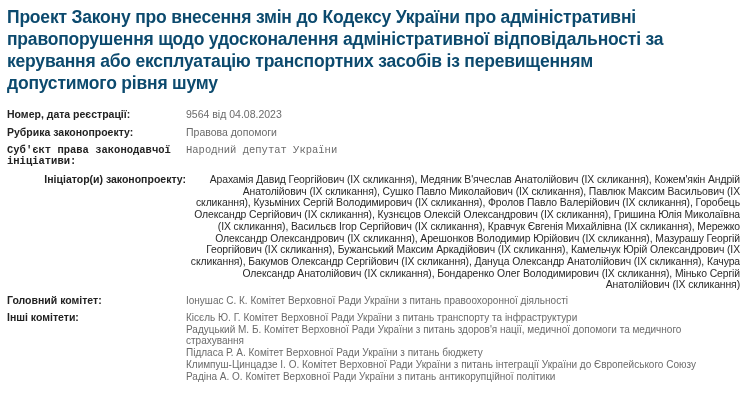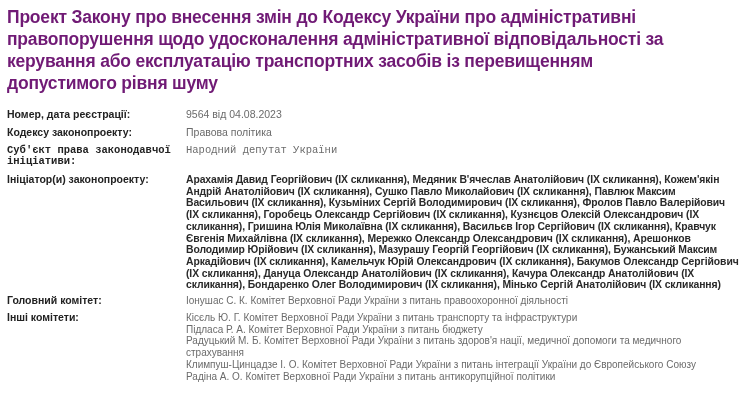--- a/index.html
+++ b/index.html
@@ -5,78 +5,78 @@
   html, body { margin: 0; padding: 0; background: #ffffff; }
   body {
     width: 740px; height: 401px; overflow: hidden;
     font-family: "Liberation Sans", "DejaVu Sans", sans-serif;
     color: #222222;
   }
   .page { position: relative; padding: 6px 0 0 7px; }
   .title {
     font-family: "Liberation Sans", sans-serif;
     font-size: 17.5px; font-weight: bold; line-height: 22px;
-    color: #701a75; margin: 0; width: 680px;
+    color: #0c4a6e; margin: 0; width: 680px;
     letter-spacing: -0.2px;
   }
   .rows { margin-top: 15px; }
   .row { display: flex; align-items: flex-start; }
   .label {
     width: 179px; flex: 0 0 179px;
     font-size: 10.5px; font-weight: bold; color: #222;
     line-height: 11px;
   }
   .value {
     flex: 1; font-size: 10.5px; color: #6b6b6b; line-height: 11.7px;
     padding-right: 0;
   }
   .r-number { height: 18px; }
   .r-session { height: 18px; }
   .r-rubric { height: 18px; }
   .r-subject { height: 29px; font-family: Liberation Mono, monospace; }
-  .r-init { height: 121px; }
+  .r-init { height: 121px; text-align: right; }
   .r-init .value {
-    color: #2a2a2a; font-weight: bold; font-size: 10.4px;
+    color: #2a2a2a; font-weight: normal; font-size: 10.4px;
     line-height: 11.7px; letter-spacing: -0.1px;
   }
   .r-main { height: 17px; justify-content: flex-end; }
   .committee-line { display: block; }
   .value.small { font-size: 10px; line-height: 11.7px; }
 </style>
 </head>
 <body>
 
 <div class="page">
   <h1 class="title">Проект Закону про внесення змін до Кодексу України про адміністративні правопорушення щодо удосконалення адміністративної відповідальності за керування або експлуатацію транспортних засобів із перевищенням допустимого рівня шуму</h1>
 
   <div class="rows">
     <div class="row r-number">
       <div class="label">Номер, дата реєстрації:</div>
       <div class="value">9564 від 04.08.2023</div>
     </div>
     <div class="row r-rubric">
-      <div class="label">Кодексу законопроекту:</div>
-      <div class="value">Правова політика</div>
+      <div class="label">Рубрика законопроекту:</div>
+      <div class="value">Правова допомоги</div>
     </div>
     <div class="row r-subject">
       <div class="label" style="width:150px;flex:0 0 179px;">Суб'єкт права законодавчої ініціативи:</div>
       <div class="value">Народний депутат України</div>
     </div>
     <div class="row r-init">
       <div class="label">Ініціатор(и) законопроекту:</div>
       <div class="value">Арахамія Давид Георгійович (IX скликання), Медяник В'ячеслав Анатолійович (IX скликання), Кожем'якін Андрій Анатолійович (IX скликання), Сушко Павло Миколайович (IX скликання), Павлюк Максим Васильович (IX скликання), Кузьміних Сергій Володимирович (IX скликання), Фролов Павло Валерійович (IX скликання), Горобець Олександр Сергійович (IX скликання), Кузнєцов Олексій Олександрович (IX скликання), Гришина Юлія Миколаївна (IX скликання), Васильєв Ігор Сергійович (IX скликання), Кравчук Євгенія Михайлівна (IX скликання), Мережко Олександр Олександрович (IX скликання), Арешонков Володимир Юрійович (IX скликання), Мазурашу Георгій Георгійович (IX скликання), Бужанський Максим Аркадійович (IX скликання), Камельчук Юрій Олександрович (IX скликання), Бакумов Олександр Сергійович (IX скликання), Дануца Олександр Анатолійович (IX скликання), Качура Олександр Анатолійович (IX скликання), Бондаренко Олег Володимирович (IX скликання), Мінько Сергій Анатолійович (IX скликання)</div>
     </div>
     <div class="row r-main">
       <div class="label">Головний комітет:</div>
       <div class="value small">Іонушас С. К. Комітет Верховної Ради України з питань правоохоронної діяльності</div>
     </div>
     <div class="row r-other">
       <div class="label">Інші комітети:</div>
       <div class="value small">
         <span class="committee-line">Кісєль Ю. Г. Комітет Верховної Ради України з питань транспорту та інфраструктури</span>
+        <span class="committee-line">Радуцький М. Б. Комітет Верховної Ради України з питань здоров'я нації, медичної допомоги та медичного страхування</span>
         <span class="committee-line">Підласа Р. А. Комітет Верховної Ради України з питань бюджету</span>
-        <span class="committee-line">Радуцький М. Б. Комітет Верховної Ради України з питань здоров'я нації, медичної допомоги та медичного страхування</span>
         <span class="committee-line">Климпуш-Цинцадзе І. О. Комітет Верховної Ради України з питань інтеграції України до Європейського Союзу</span>
         <span class="committee-line">Радіна А. О. Комітет Верховної Ради України з питань антикорупційної політики</span>
       </div>
     </div>
   </div>
 </div>
 
 </body></html>

